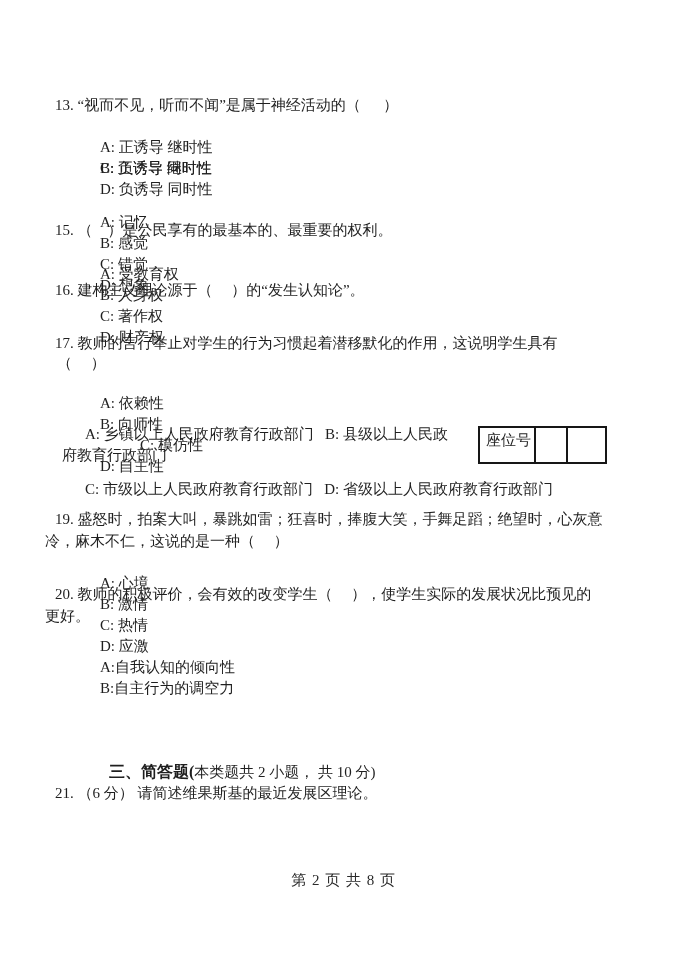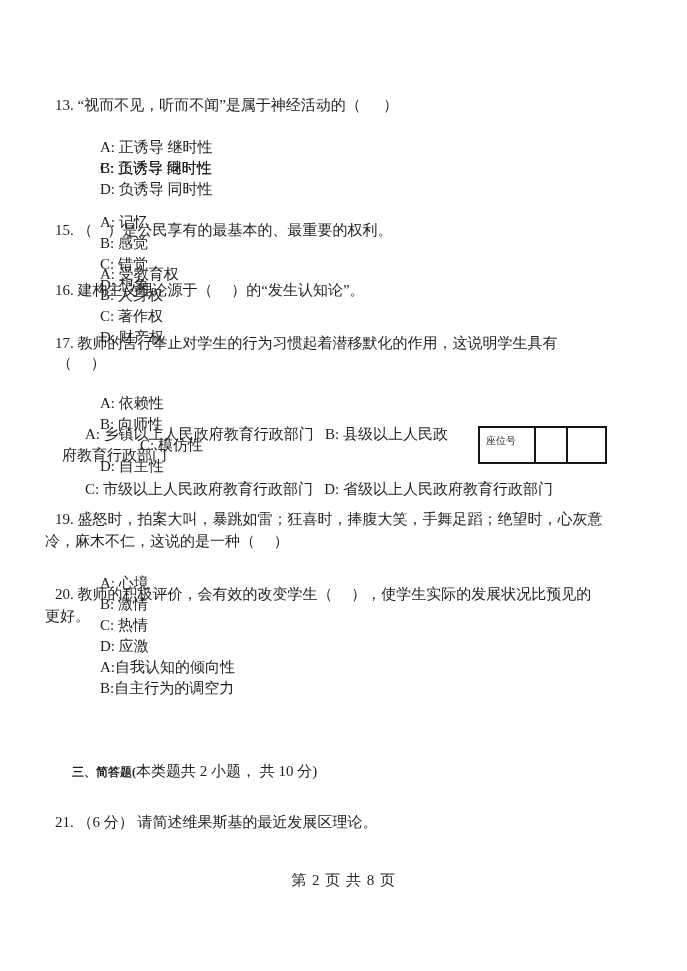--- a/index.html
+++ b/index.html
@@ -32,29 +32,29 @@
     position:absolute;
     left:478px; top:426px;
     width:129px; height:38px;
     border:2px solid #161616;
     display:flex;
     background:#fff;
   }
   .seat-box .seat-label {
     flex:0 0 54px;
     padding:3px 0 0 6px;
-    font-size:10px;
+    font-size:15px;
     line-height:19px;
     white-space:nowrap;
   }
   .seat-box .seat-cell { flex:0 0 32px; border-left:2px solid #161616; }
   .seat-box .seat-cell:last-child { flex:1 1 auto; }
 
   .section-heading { position:absolute; left:57px; top:740px; white-space:pre; }
-  .section-heading .bold { font-weight:bold; font-size:12px; }
+  .section-heading .bold { font-weight:bold; font-size:16px;margin-left:37px; }
 
   .footer {
     position:absolute;
     left:0; right:0; top:872px;
     text-align:center;
     font-size:15px;
     line-height:16px;
     color:#2a2a2a;
     letter-spacing:1px;
   }
@@ -123,17 +123,17 @@
   <div class="line" style="left:45px; top:606px;">更好。</div>
   <div class="opt-row r20" style="left:85px; top:636px;">
     <span>A:自我认知的倾向性</span>
     <span>B:自主行为的调空力</span>
   </div>
 
   <div class="section-heading">
     <span class="bold">三、简答题(</span><span>本类题共 2 小题， 共 10 分)</span>
   </div>
 
-  <div class="line" style="left:55px; top:812px;">21. （6 分） 请简述维果斯基的最近发展区理论。</div>
+  <div class="line" style="left:55px; top:783px;">21. （6 分） 请简述维果斯基的最近发展区理论。</div>
 
   <div class="footer">第 2 页  共 8 页</div>
 
 </div>
 
 </body></html>

